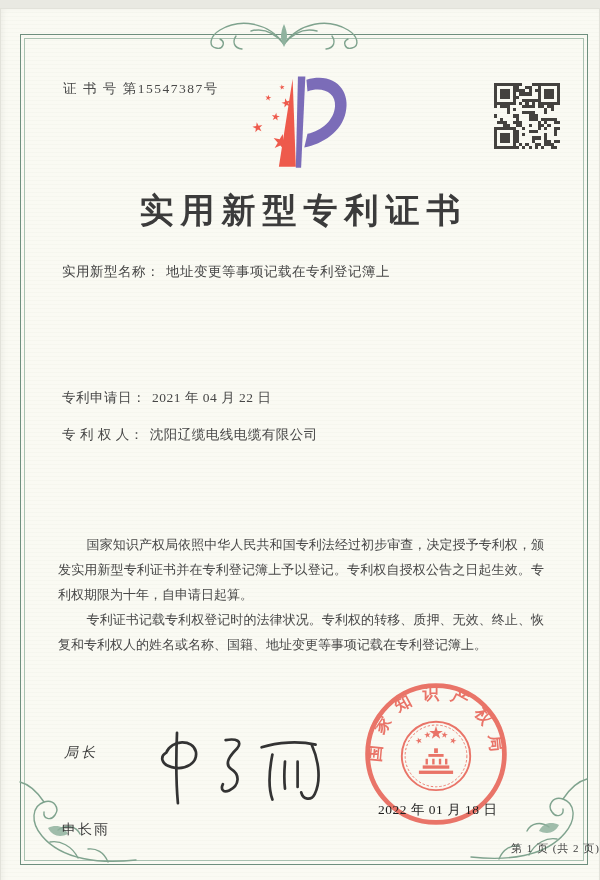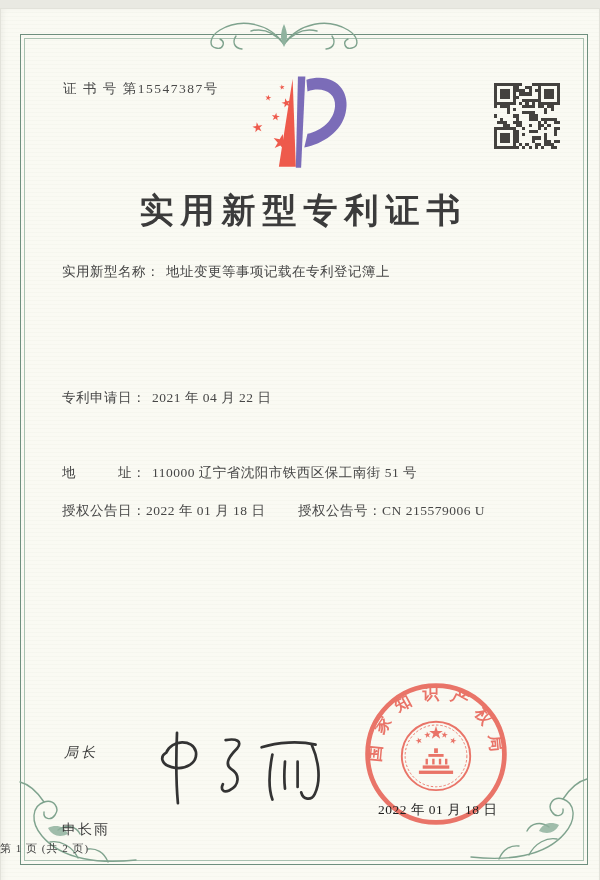--- a/index.html
+++ b/index.html
@@ -34,21 +34,21 @@
   
   .bodytext{left:58px;width:486px;top:524px;font-size:13px;line-height:25px;
             text-align:justify;color:#474747;}
   .bodytext p{margin:0;text-indent:2.2em;}
   
   .signer-title{left:64px;top:736px;font-size:14px;letter-spacing:3px;color:#3c3c3c;font-style:italic;}
   .signer-name{left:62px;top:813px;font-size:14px;letter-spacing:2px;color:#3c3c3c;}
   .signature{left:150px;top:716px;width:180px;height:88px;}
   .seal{left:360px;top:670px;width:152px;height:152px;opacity:0.92;}
   .seal-date{left:378px;top:793px;font-size:13.5px;letter-spacing:0.5px;color:#1f1f1f;}
-  .footer{left:0;right:0;top:833px;text-align:left;font-size:11px;color:#3f3f3f;letter-spacing:1px;}
+  .footer{left:0;right:0;top:833px;text-align:right;font-size:11px;color:#3f3f3f;letter-spacing:1px;}
 </style>
 </head>
 <body>
 
 <div class="sheet">
 
   <div class="frame-outer"></div>
   <div class="frame-inner"></div>
 
   <svg class="abs orn-top" viewBox="0 0 176 44">
@@ -331,29 +331,29 @@
     </svg>
 
   <div class="abs title">实用新型专利证书</div>
 
   <div class="abs field f1">
     <span class="flabel">实用新型名称：</span><span>地址变更等事项记载在专利登记簿上</span>
   </div>
   <div class="abs field f4">
     <span class="flabel">专利申请日：</span><span>2021 年 04 月 22 日</span>
   </div>
-  <div class="abs field f6">
-    <span class="flabel">地　　　址：</span><span>110000  辽宁省沈阳市铁西区保工南街 51 号</span>
+  <div class="abs field f5">
+    <span class="flabel">专 利 权 人：</span><span>沈阳辽缆电线电缆有限公司</span>
   </div>
 
-  <div class="abs grant">
-    <span>授权公告日：</span><span>2022 年 01 月 18 日</span>
-    <span class="gno"><span>授权公告号：</span><span>CN 215579006 U</span></span>
+
+  <div class="abs bodytext">
+    <p>国家知识产权局依照中华人民共和国专利法经过初步审查，决定授予专利权，颁发实用新型专利证书并在专利登记簿上予以登记。专利权自授权公告之日起生效。专利权期限为十年，自申请日起算。</p>
+    <p>专利证书记载专利权登记时的法律状况。专利权的转移、质押、无效、终止、恢复和专利权人的姓名或名称、国籍、地址变更等事项记载在专利登记簿上。</p>
   </div>
-
 
   <div class="abs signer-title">局长</div>
   <div class="abs signer-name">申长雨</div>
 
   <svg class="abs signature" viewBox="0 0 200 90">
     <g stroke="#333" stroke-width="3" fill="none" stroke-linecap="round" stroke-linejoin="round">
       <path d="M30,6 C29,30 29,62 31,84"></path>
       <path d="M18,28 C24,13 48,13 51,27 C53,39 40,48 24,44 C12,41 11,32 18,28"></path>
       <path d="M84,14 C96,12 103,15 97,23 C89,31 82,40 90,46 C100,52 100,64 88,70 C82,73 78,69 81,63"></path>
       <path d="M124,22 C142,16 166,15 184,19"></path>

